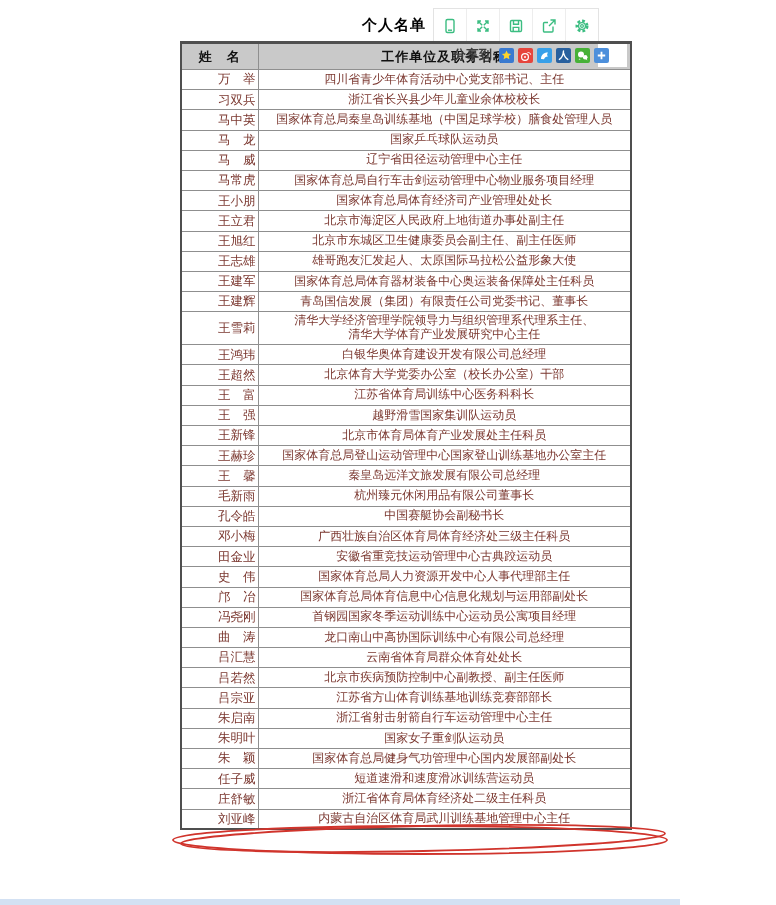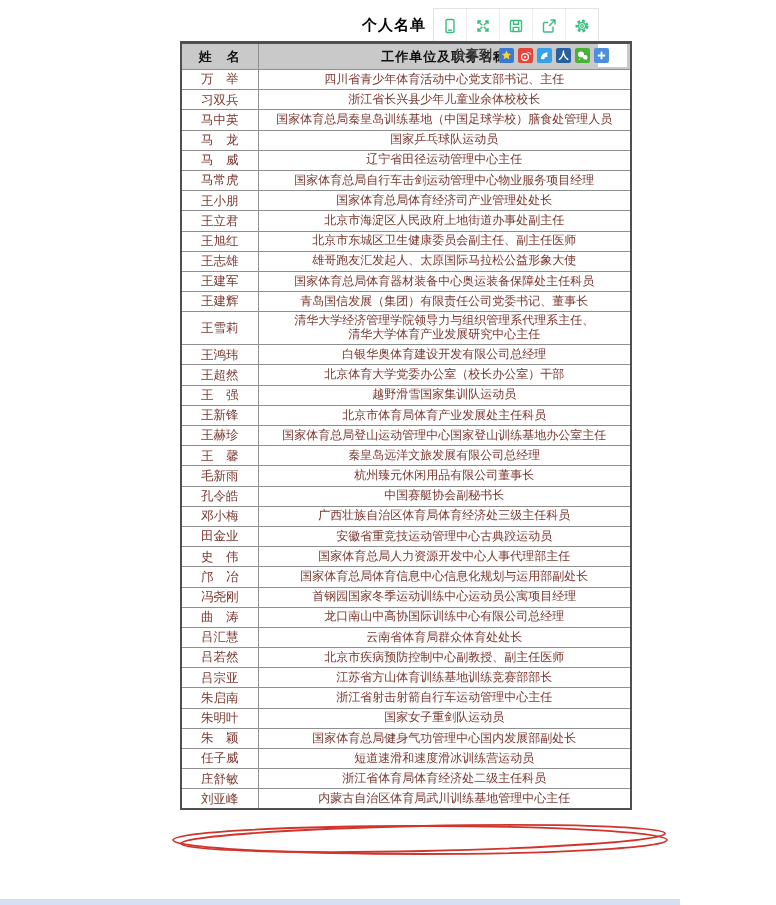--- a/index.html
+++ b/index.html
@@ -23,21 +23,21 @@
   .sicon svg{display:block;}
   .white-patch{position:absolute;left:598px;top:44px;width:29px;height:23px;background:#fff;z-index:4;}
   
   table.roster{position:absolute;left:180px;top:41px;width:450px;border-collapse:collapse;
                table-layout:fixed;border:2px solid #4f4f4f;border-top-width:3px;}
   .roster th,.roster td{border:1px solid #8f8f8f;padding:0 2px;text-align:center;
                         overflow:hidden;box-sizing:border-box;}
   .roster th{height:27px;background:var(--hdrbg,#c9c9c9);font-size:13px;font-weight:bold;
              color:#111;letter-spacing:1px;}
   .roster td{height:20.2px;font-size:12px;color:var(--ink,#7a362e);line-height:1.15;}
-  .roster td.c-name{font-size:12.5px;}
+  .roster td.c-name{font-size:12.5px;text-align:right;}
   .roster tr.tall td{height:33px;white-space:pre-line;}
   .c-name{width:77px;}
   .c-unit{width:373px;}
   
   .annotation{position:absolute;left:160px;top:817px;z-index:6;pointer-events:none;}
   .annotation ellipse{fill:none;stroke:var(--annot,#d0342c);stroke-width:1.8;}
   
   .bottom-strip{position:absolute;left:0;bottom:0;width:776px;height:6px;
                 background:var(--strip,#d3e1f3);z-index:7;}
 </style>
@@ -191,20 +191,24 @@
         </tr>
         <tr>
           <td class="c-name">王鸿玮</td>
           <td class="c-unit">白银华奥体育建设开发有限公司总经理</td>
         </tr>
         <tr>
           <td class="c-name">王超然</td>
           <td class="c-unit">北京体育大学党委办公室（校长办公室）干部</td>
         </tr>
         <tr>
+          <td class="c-name">王　富</td>
+          <td class="c-unit">江苏省体育局训练中心医务科科长</td>
+        </tr>
+        <tr>
           <td class="c-name">王　强</td>
           <td class="c-unit">越野滑雪国家集训队运动员</td>
         </tr>
         <tr>
           <td class="c-name">王新锋</td>
           <td class="c-unit">北京市体育局体育产业发展处主任科员</td>
         </tr>
         <tr>
           <td class="c-name">王赫珍</td>
           <td class="c-unit">国家体育总局登山运动管理中心国家登山训练基地办公室主任</td>

